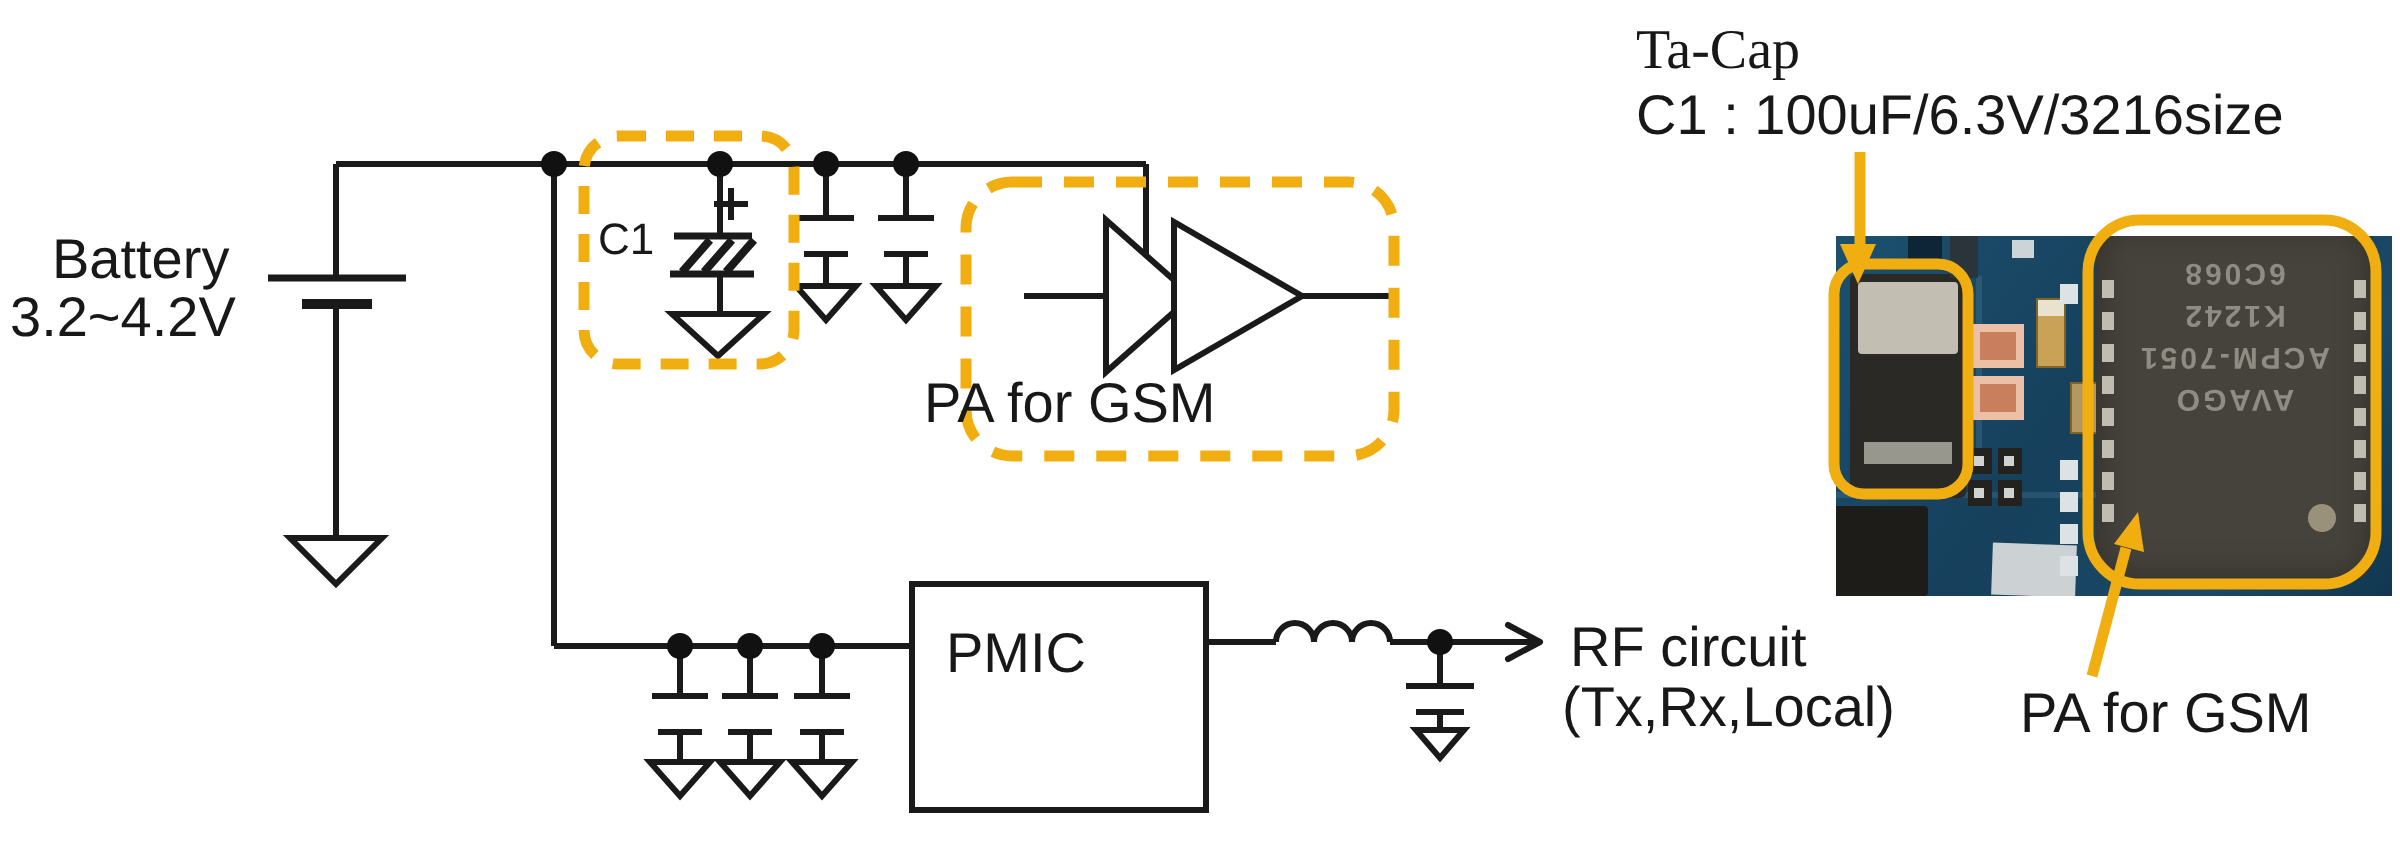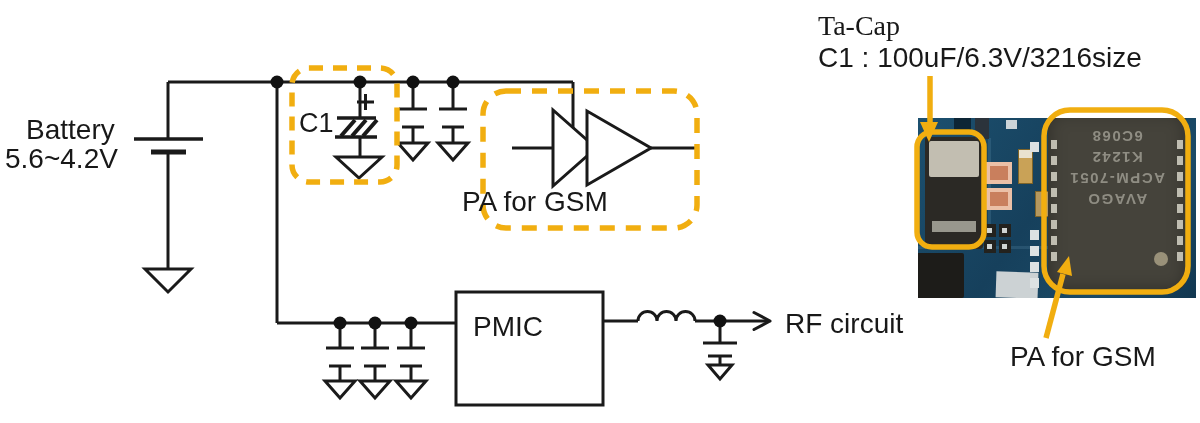--- a/index.html
+++ b/index.html
@@ -1,19 +1,19 @@
 <!DOCTYPE html>
 <html><head>
 <meta charset="utf-8">
 <style>
   html,body{margin:0;padding:0;background:#fff;}
   .canvas{position:relative;width:1200px;height:423px;background:#ffffff;overflow:hidden;
           font-family:"Liberation Sans",sans-serif;}
   .label{position:absolute;color:#181818;font-size:28px;line-height:1.12;white-space:nowrap;z-index:3;}
-  .label.small{font-size:27px;}
+  .label.small{font-size:22px;}
   svg.overlay{position:absolute;left:0;top:0;z-index:2;pointer-events:none;}
 
   
   .photo{position:absolute;left:918px;top:118px;width:278px;height:180px;z-index:1;overflow:hidden;
          background:linear-gradient(125deg,#1c506f 0%,#16405c 45%,#1a4a66 75%,#123750 100%);}
   .photo .trace{position:absolute;background:rgba(150,200,225,.14);}
   .comp{position:absolute;}
   .tcap-body{left:7px;top:19px;width:58px;height:112px;background:#2b2925;border-radius:3px;}
   .tcap-top{left:11px;top:23px;width:50px;height:36px;background:#c2beb1;border-radius:2px;}
   .tcap-strip{left:14px;top:103px;width:44px;height:11px;background:#98978d;}
@@ -161,22 +161,23 @@
       <rect x="917" y="132" width="67" height="115" rx="15"></rect>
       <rect x="1044" y="110" width="144" height="182" rx="26"></rect>
       <path d="M930 76 V124"></path>
       <polygon points="929,142 920,122 938,122" fill="#F1AE10" stroke="none"></polygon>
       <path d="M1046 338 L1063 274"></path>
       <polygon points="1069,256 1072,276 1057,272" fill="#F1AE10" stroke="none"></polygon>
     </g>
   </svg>
 
   <div class="label" style="left:26px;top:114px;">Battery</div>
-  <div class="label" style="left:5px;top:143px;">5.6~4.2V</div>
+  <div class="label" style="left:5px;top:143px;">3.2~4.2V</div>
   <div class="label small" style="left:299px;top:108px;">C1</div>
   <div class="label" style="left:462px;top:186px;">PA for GSM</div>
   <div class="label" style="left:473px;top:311px;">PMIC</div>
   <div class="label" style="left:785px;top:308px;">RF circuit</div>
+  <div class="label" style="left:781px;top:338px;">(Tx,Rx,Local)</div>
   <div class="label" style="left:818px;top:10px;font-family:Liberation Serif, serif;">Ta-Cap</div>
   <div class="label" style="left:818px;top:42px;">C1 : 100uF/6.3V/3216size</div>
   <div class="label" style="left:1010px;top:341px;">PA for GSM</div>
 
 </div>
 
 </body></html>

